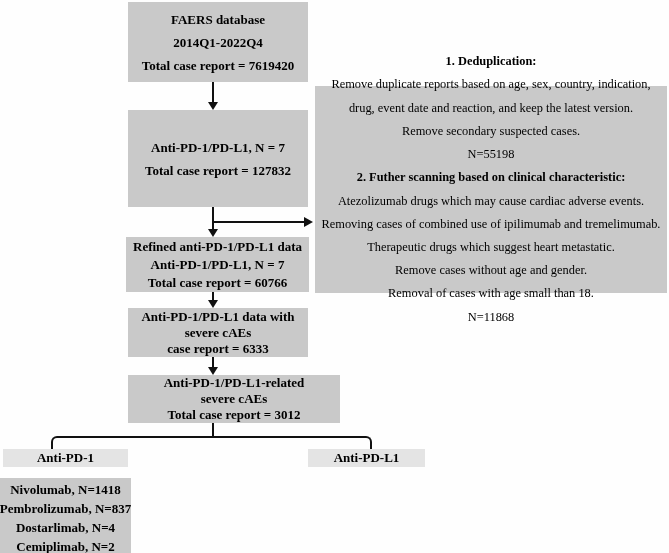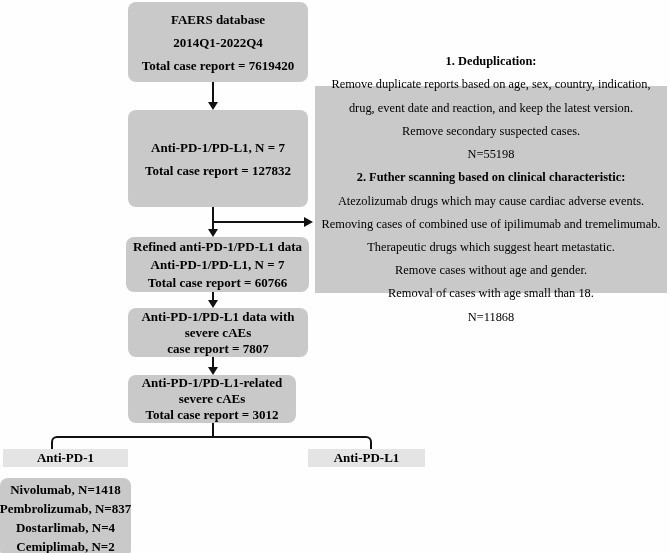--- a/index.html
+++ b/index.html
@@ -25,21 +25,20 @@
   .box {
     position: absolute;
     background: var(--box-fill);
     display: flex;
     flex-direction: column;
     justify-content: center;
     align-items: center;
     text-align: center;
     font-weight: bold;
     font-size: 13px;
-    border-radius: 8px;
   }
   .box > div, .hdr > div, .exclusion > div { white-space: nowrap; }
   .lh-lg > div { line-height: 23px; }
   .lh-md > div { line-height: 18px; }
   .lh-sm > div { line-height: 16px; }
   .lh-bt > div { line-height: 19px; }
   .exclusion {
     position: absolute;
     background: var(--box-fill);
     display: flex;
@@ -129,24 +128,24 @@
 
   <div class="box lh-md" style="left:126px; top:237px; width:183px; height:55px;">
       <div>Refined anti-PD-1/PD-L1 data</div>
       <div>Anti-PD-1/PD-L1, N = 7</div>
       <div>Total case report = 60766</div>
     </div>
 
   <div class="box lh-sm" style="left:128px; top:308px; width:180px; height:49px;">
       <div>Anti-PD-1/PD-L1 data with</div>
       <div>severe cAEs</div>
-      <div>case report = 7807</div>
+      <div>case report = 6333</div>
     </div>
 
-  <div class="box lh-sm" style="left:128px; top:375px; width:168px; height:48px;">
+  <div class="box lh-sm" style="left:128px; top:375px; width:212px; height:48px;">
       <div>Anti-PD-1/PD-L1-related</div>
       <div>severe cAEs</div>
       <div>Total case report = 3012</div>
     </div>
 
   <div class="vline" style="left:212px; top:82px; height:21px;"></div>
   <div class="arrow-down" style="left:208px; top:102px;"></div>
 
   <div class="vline" style="left:212px; top:207px; height:24px;"></div>
   <div class="arrow-down" style="left:208px; top:229px;"></div>

